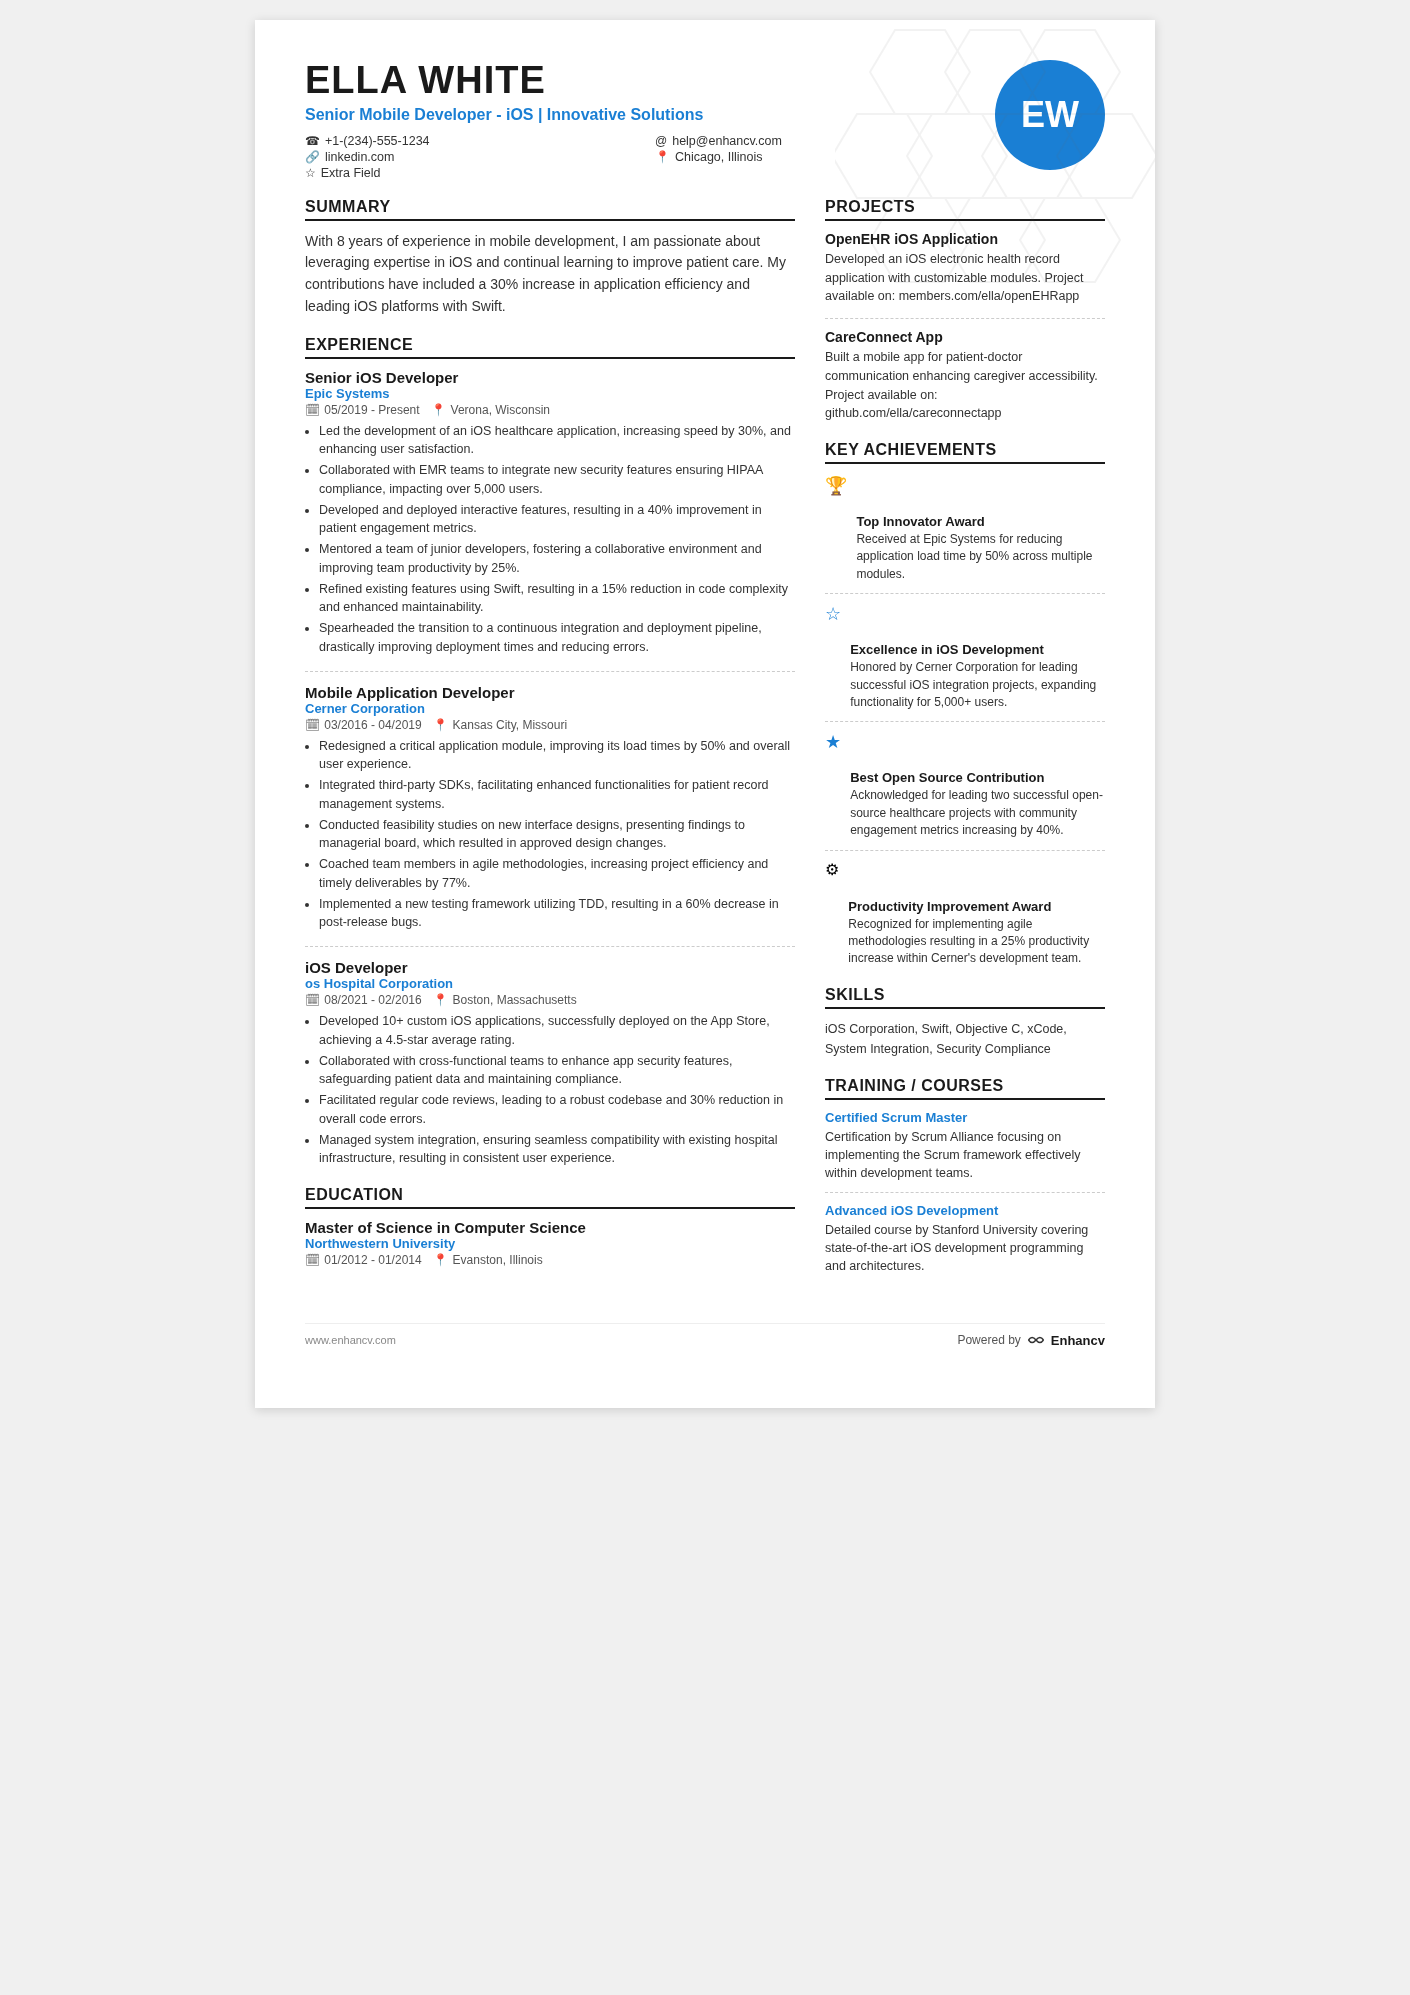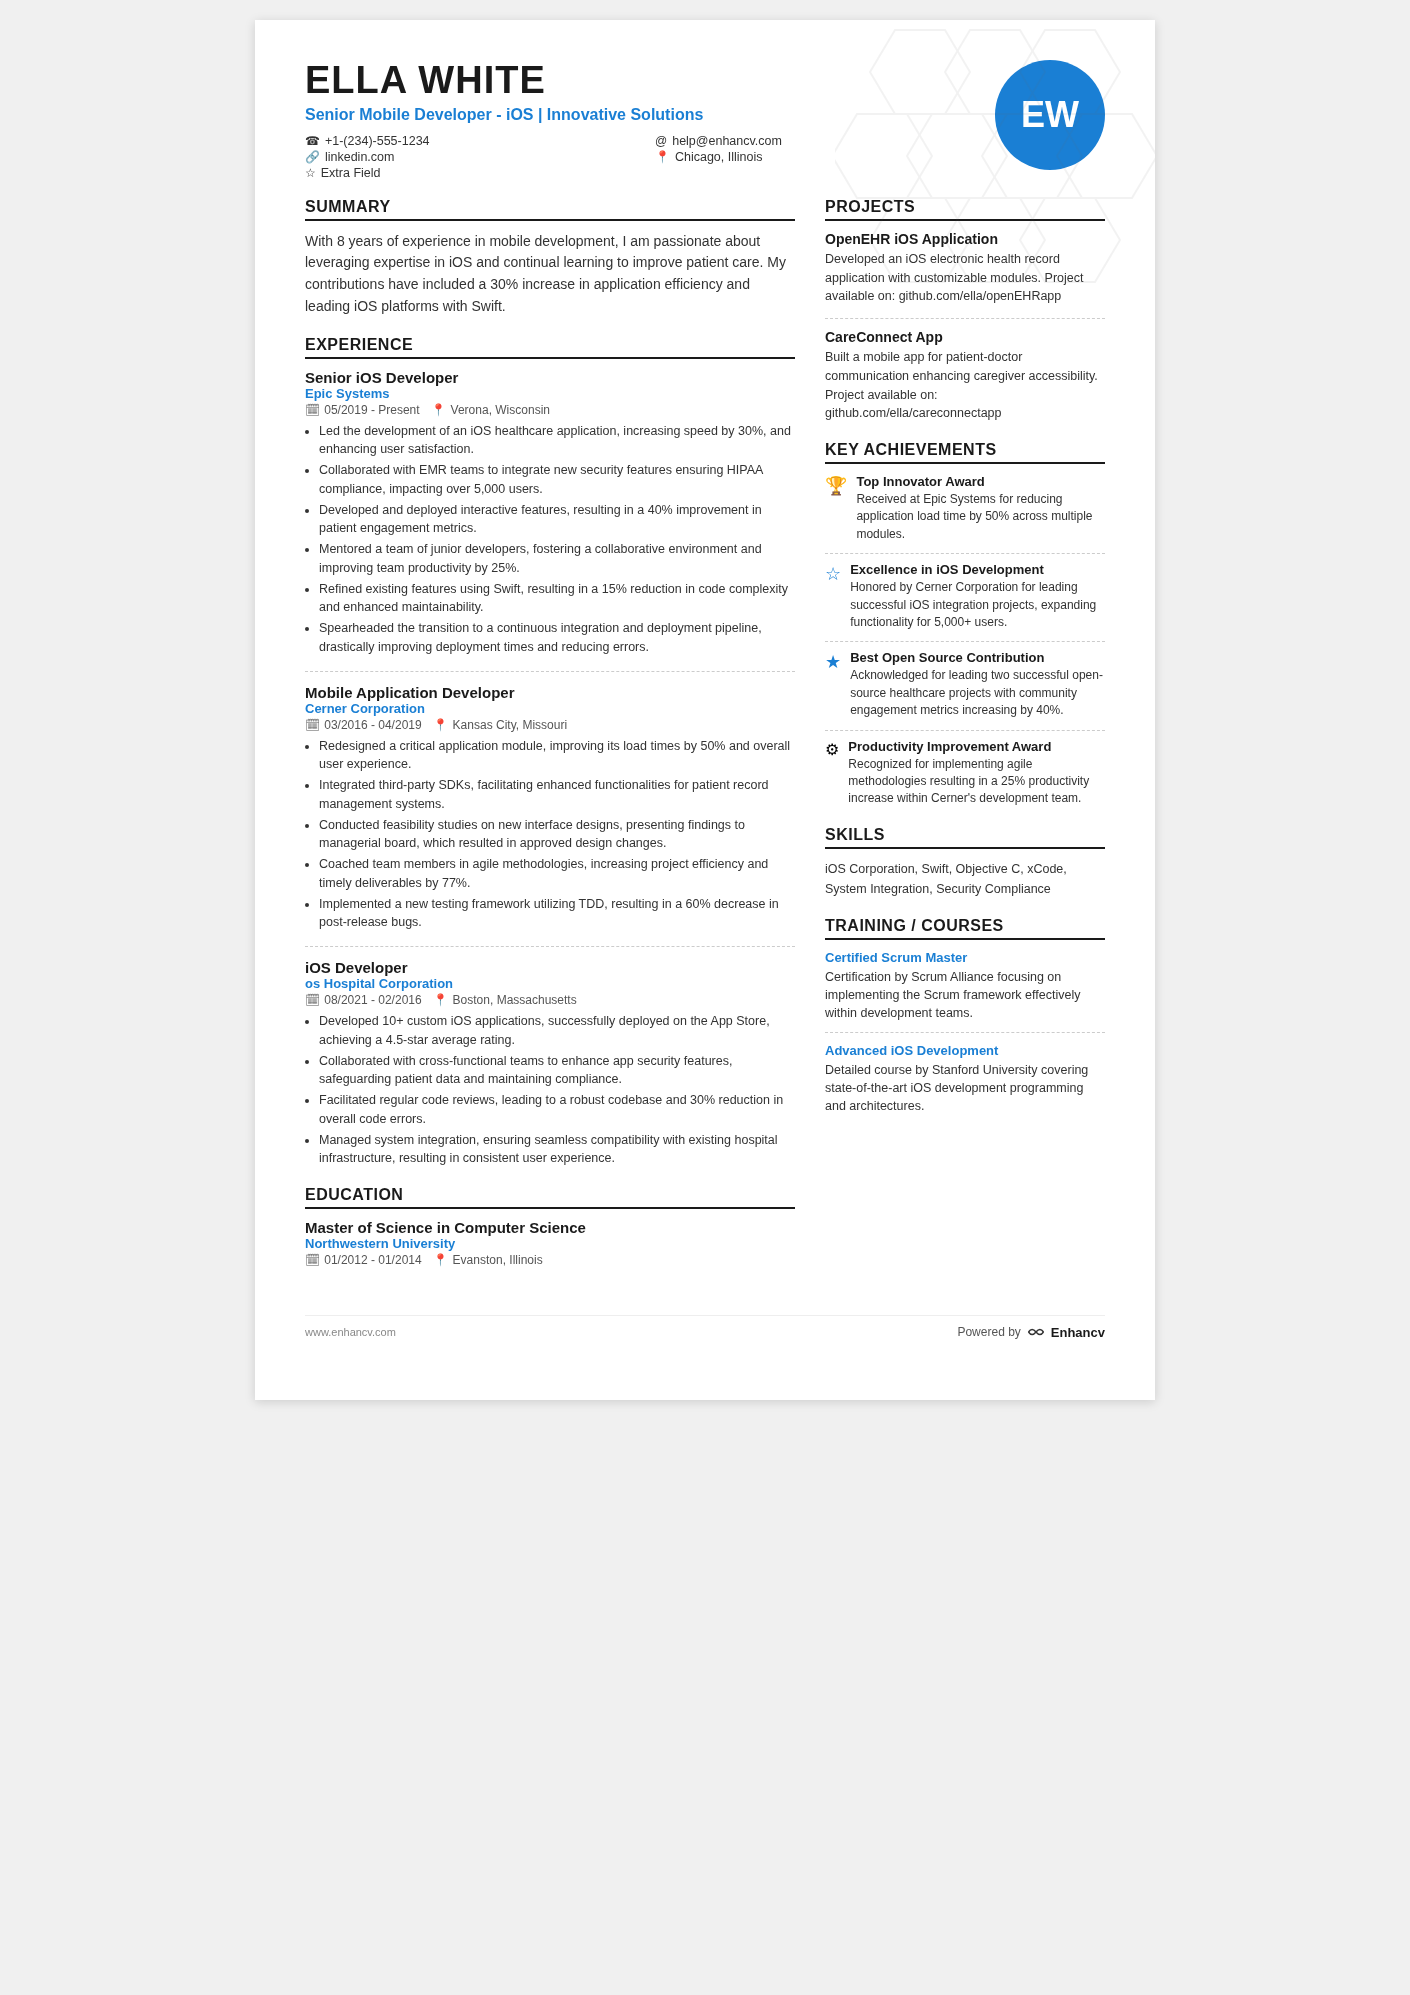--- a/index.html
+++ b/index.html
@@ -114,21 +114,21 @@
     
     
     .project { margin-bottom: 12px; }
     .project-name { font-size: 14px; font-weight: 700; color: #1a1a1a; margin-bottom: 3px; }
     .project-desc { font-size: 12.5px; color: #333; line-height: 1.5; }
     .project-divider { border: none; border-top: 1px dashed #ccc; margin: 10px 0; }
 
     
     .achievement { display: flex; gap: 9px; margin-bottom: 10px; align-items: flex-start; }
     .achievement-icon { font-size: 18px; flex-shrink: 0; margin-top: 1px; }
-    .achievement-title { font-size: 13px; font-weight: 700; color: #1a1a1a; margin-bottom: 2px; }
+    .achievement-title { font-size: 13px; font-weight: 700; color: #1a1a1a; margin-bottom: 2px; margin-top: 40px; }
     .achievement-desc { font-size: 12px; color: #333; line-height: 1.45; }
     .achievement-divider { border: none; border-top: 1px dashed #ccc; margin: 8px 0; }
 
     
     .skills-text { font-size: 12.5px; color: #333; line-height: 1.6; }
 
     
     .training-item { margin-bottom: 10px; }
     .training-title { font-size: 13px; font-weight: 700; color: #1a7fd4; margin-bottom: 3px; }
     .training-desc { font-size: 12.5px; color: #333; line-height: 1.45; }
@@ -306,21 +306,21 @@
 
     </div>
 
     <div class="right-col">
 
       <div class="section">
         <div class="section-title">PROJECTS</div>
 
         <div class="project">
           <div class="project-name">OpenEHR iOS Application</div>
-          <div class="project-desc">Developed an iOS electronic health record application with customizable modules. Project available on: github.com/ella/openEHRapp</div>
+          <div class="project-desc">Developed an iOS electronic health record application with customizable modules. Project available on: members.com/ella/openEHRapp</div>
         </div>
 
         <hr class="project-divider">
 
         <div class="project">
           <div class="project-name">CareConnect App</div>
           <div class="project-desc">Built a mobile app for patient-doctor communication enhancing caregiver accessibility. Project available on: github.com/ella/careconnectapp</div>
         </div>
       </div>
 

